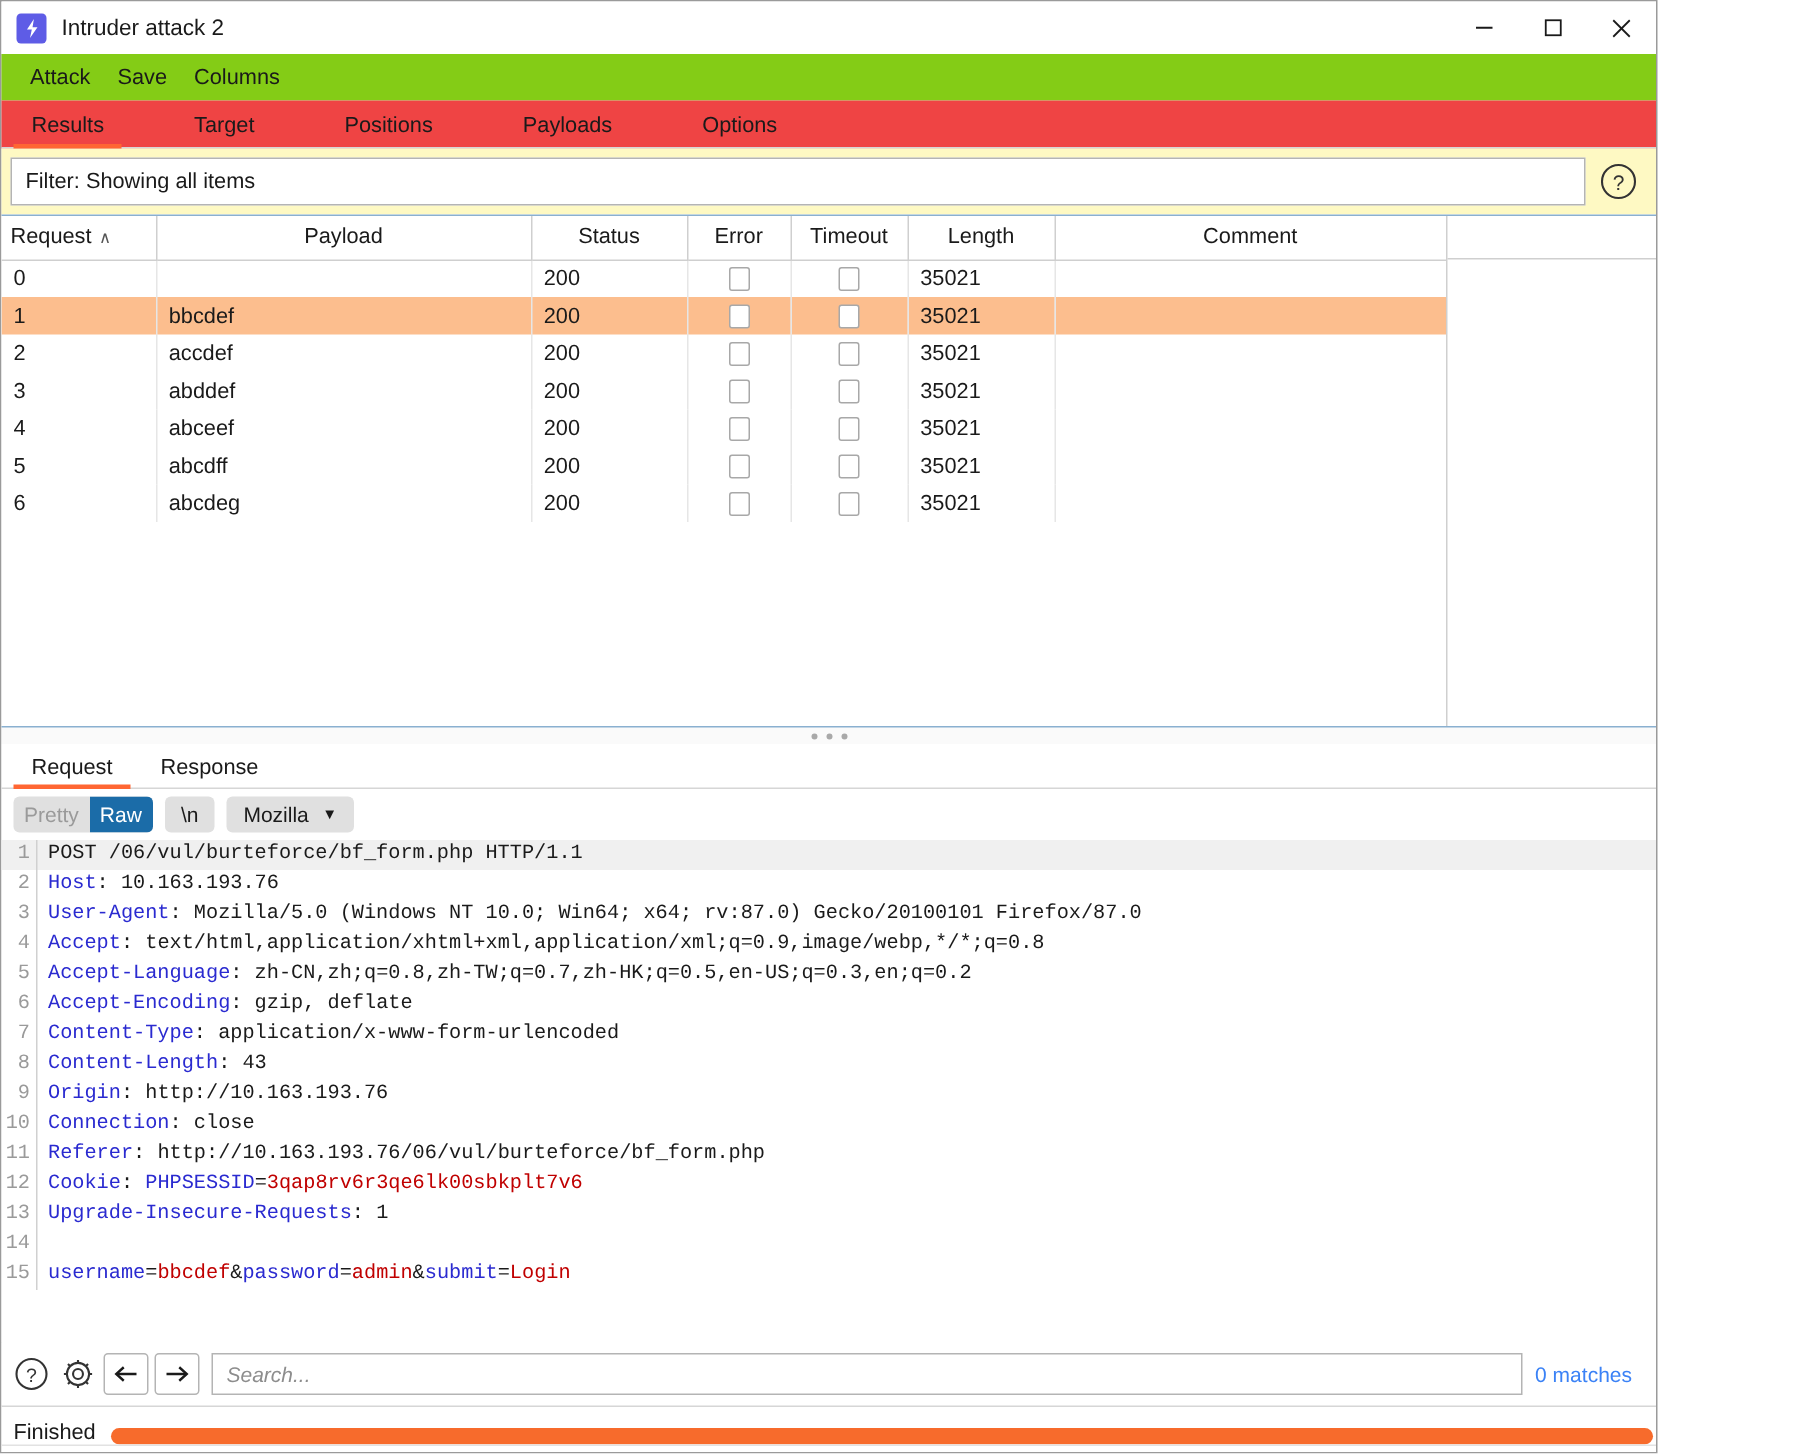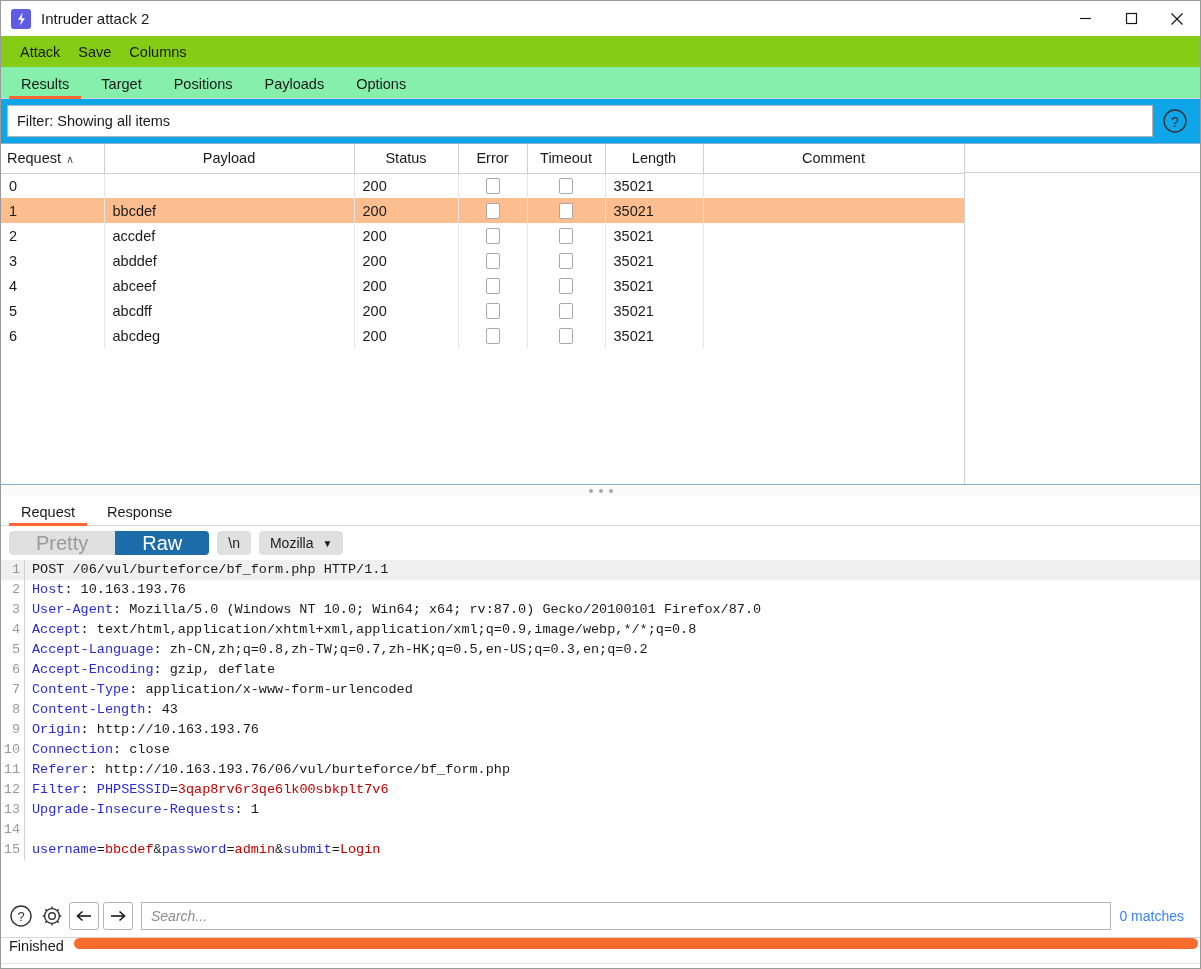--- a/index.html
+++ b/index.html
@@ -4,21 +4,21 @@
 <style>
   * { box-sizing: border-box; }
   html, body {
     margin: 0; padding: 0;
     width: 1201px; height: 969px;
     background: #ffffff;
     font-family: "Liberation Sans", sans-serif;
     overflow: hidden;
   }
   #app {
-    width: 1201px; height: 969px;
+    width: 1105px; height: 969px;
     position: relative;
     background: #ffffff;
     border: 1px solid #9a9a9a;
     display: flex;
     flex-direction: column;
   }
 
   
   .titlebar {
     height: 35px;
@@ -65,24 +65,25 @@
     padding: 2px 9px;
     cursor: default;
     white-space: nowrap;
   }
 
   
   .tabbar {
     height: 32px;
     display: flex;
     align-items: flex-end;
-    background: #86efac;
+    background: #ef4444;
     border-bottom: 1px solid #d6d6d6;
     padding-left: 4px;
     flex: 0 0 32px;
+    gap: 28px;
   }
   .tab {
     font-size: 14.5px;
     color: #1a1a1a;
     padding: 0 16px 7px 16px;
     cursor: default;
     white-space: nowrap;
     position: relative;
     line-height: 1;
   }
@@ -92,21 +93,21 @@
     left: 4px; right: 4px; bottom: -1px;
     height: 3px;
     background: #ff6633;
   }
 
   
   .filterwrap {
     display: flex;
     align-items: center;
     padding: 6px 6px 6px 6px;
-    background: #0ea5e9;
+    background: #fef9c3;
     flex: 0 0 auto;
   }
   .filterbox {
     flex: 1 1 auto;
     height: 32px;
     border: 1px solid #b4b4b4;
     background: #ffffff;
     display: flex;
     align-items: center;
     padding-left: 9px;
@@ -238,23 +239,23 @@
   }
   .seg {
     display: flex;
     background: #e0e0e0;
     border-radius: 4px;
     overflow: hidden;
     height: 24px;
     margin-right: 8px;
   }
   .seg .btn {
-    padding: 0 27px;
+    padding: 0 7px;
     display: flex; align-items: center;
-    font-size: 20px;
+    font-size: 14px;
     color: #9a9a9a;
     cursor: default;
   }
   .seg .btn.on {
     background: #1b6ca8;
     color: #ffffff;
   }
   .pill {
     background: #e0e0e0;
     border-radius: 4px;
@@ -345,21 +346,21 @@
     color: #3b82f6;
     padding-right: 10px;
     white-space: nowrap;
     cursor: default;
   }
 
   
   .statusbar {
     height: 26px;
     display: flex;
-    align-items: flex-start;
+    align-items: flex-end;
     background: #ffffff;
     border-top: 1px solid #d6d6d6;
     padding-left: 8px;
     flex: 0 0 26px;
   }
   .status-label {
     font-size: 14.5px;
     color: #1a1a1a;
     white-space: nowrap;
     margin-right: 10px;
@@ -556,21 +557,21 @@
         <div class="line"><span class="ln">2</span><span class="lt"><span class="hk">Host</span><span>:</span><span> 10.163.193.76</span></span></div>
         <div class="line"><span class="ln">3</span><span class="lt"><span class="hk">User-Agent</span><span>:</span><span> Mozilla/5.0 (Windows NT 10.0; Win64; x64; rv:87.0) Gecko/20100101 Firefox/87.0</span></span></div>
         <div class="line"><span class="ln">4</span><span class="lt"><span class="hk">Accept</span><span>:</span><span> text/html,application/xhtml+xml,application/xml;q=0.9,image/webp,*/*;q=0.8</span></span></div>
         <div class="line"><span class="ln">5</span><span class="lt"><span class="hk">Accept-Language</span><span>:</span><span> zh-CN,zh;q=0.8,zh-TW;q=0.7,zh-HK;q=0.5,en-US;q=0.3,en;q=0.2</span></span></div>
         <div class="line"><span class="ln">6</span><span class="lt"><span class="hk">Accept-Encoding</span><span>:</span><span> gzip, deflate</span></span></div>
         <div class="line"><span class="ln">7</span><span class="lt"><span class="hk">Content-Type</span><span>:</span><span> application/x-www-form-urlencoded</span></span></div>
         <div class="line"><span class="ln">8</span><span class="lt"><span class="hk">Content-Length</span><span>:</span><span> 43</span></span></div>
         <div class="line"><span class="ln">9</span><span class="lt"><span class="hk">Origin</span><span>:</span><span> http://10.163.193.76</span></span></div>
         <div class="line"><span class="ln">10</span><span class="lt"><span class="hk">Connection</span><span>:</span><span> close</span></span></div>
         <div class="line"><span class="ln">11</span><span class="lt"><span class="hk">Referer</span><span>:</span><span> http://10.163.193.76/06/vul/burteforce/bf_form.php</span></span></div>
-        <div class="line"><span class="ln">12</span><span class="lt"><span class="hk">Filter</span><span>:</span><span> </span><span class="hk">PHPSESSID</span><span>=</span><span class="hv">3qap8rv6r3qe6lk00sbkplt7v6</span></span></div>
+        <div class="line"><span class="ln">12</span><span class="lt"><span class="hk">Cookie</span><span>:</span><span> </span><span class="hk">PHPSESSID</span><span>=</span><span class="hv">3qap8rv6r3qe6lk00sbkplt7v6</span></span></div>
         <div class="line"><span class="ln">13</span><span class="lt"><span class="hk">Upgrade-Insecure-Requests</span><span>:</span><span> 1</span></span></div>
         <div class="line"><span class="ln">14</span><span class="lt"><span></span></span></div>
         <div class="line"><span class="ln">15</span><span class="lt"><span class="hk">username</span><span>=</span><span class="hv">bbcdef</span><span>&amp;</span><span class="hk">password</span><span>=</span><span class="hv">admin</span><span>&amp;</span><span class="hk">submit</span><span>=</span><span class="hv">Login</span></span></div>
       </div>
   </div>
 
   <div class="searchbar">
     <div class="ic-btn">
       <svg width="24" height="24" viewBox="0 0 24 24">
         <circle cx="12" cy="12" r="10" fill="none" stroke="#333" stroke-width="1.4"></circle>

